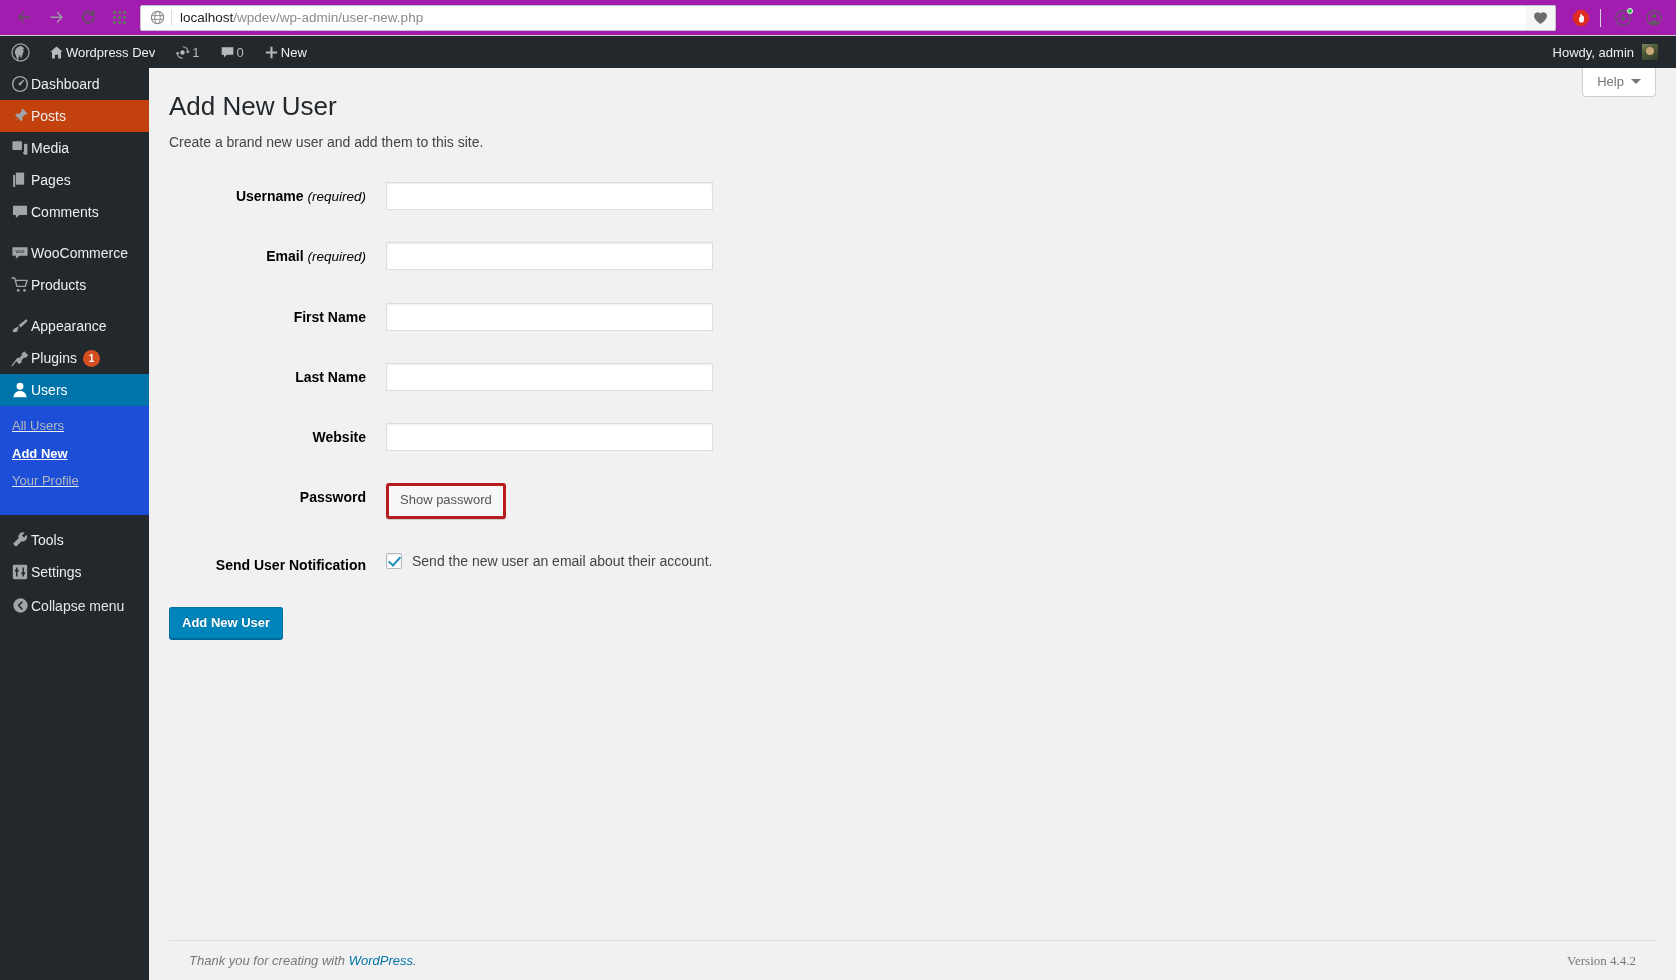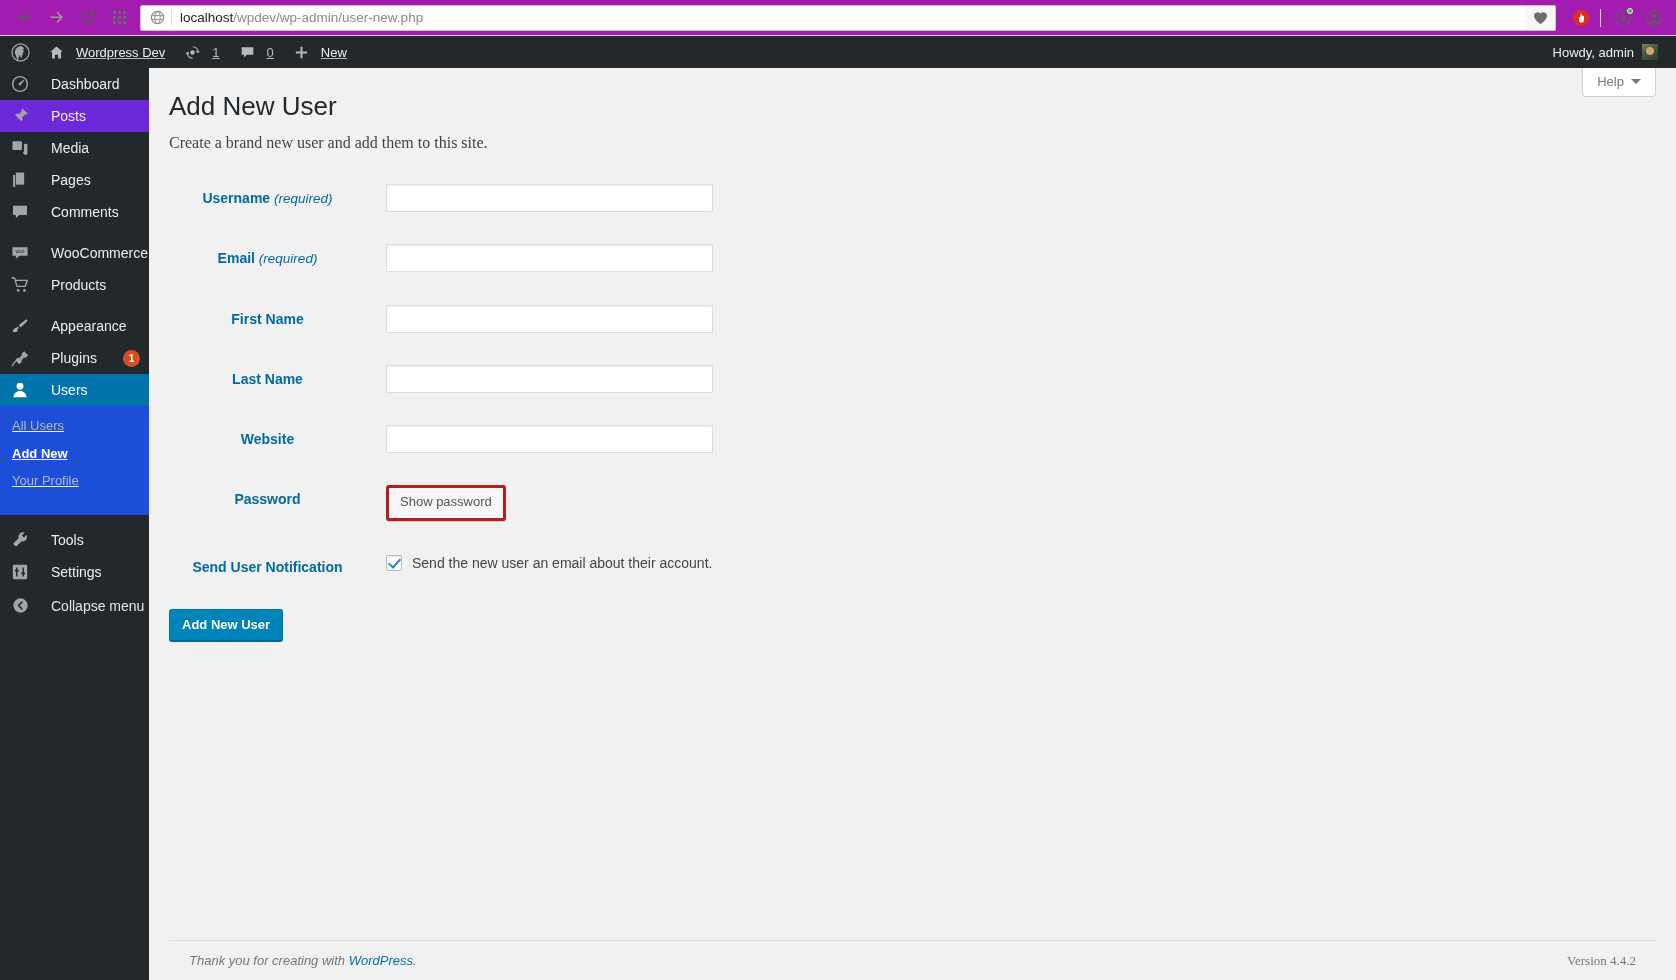--- a/index.html
+++ b/index.html
@@ -89,25 +89,24 @@
   }
 
   
   #wpadminbar {
     height: 32px; background: #23282d;
     display: flex; align-items: center;
     color: #eee; font-size: 13px;
     position: relative;
   }
   .ab-item {
-    display: flex; align-items: center; gap: 12px;
+    display: flex; align-items: center; gap: 2px;
     height: 32px; padding: 0 10px;
     color: #b4b9be; cursor: pointer;
     white-space: nowrap;
-    text-decoration: underline;
   }
   .ab-item .ab-label { color: #eee; font-size: 13px; }
   .ab-count { color: #b4b9be; font-size: 13px; }
   #wp-logo-item { padding: 0 9px 0 11px; }
   #ab-right { margin-left: auto; display: flex; align-items: center; padding-right: 12px; }
   #howdy { display:flex; align-items:center; gap:8px; color:#eee; font-size:13px; padding: 0 6px; cursor:pointer;}
   #avatar {
     width: 16px; height: 16px;
     background: linear-gradient(150deg,#7d8a5a 0%,#4d5a3a 40%,#2e3b2a 100%);
     border-radius: 1px;
@@ -128,38 +127,38 @@
     background: #23282d;
     color: #eee; font-size: 14px;
     padding-top: 0;
     position: relative;
   }
   .menu-item {
     display: flex; align-items: center;
     height: 32px; padding-left: 10px;
     color: #eee; cursor: pointer;
     position: relative;
-    gap: 21px;
+    gap: 1px;
   }
   .menu-item .mi-icon {
     width: 20px; flex: none;
     display: flex; align-items: center; justify-content: center;
     color: #a0a5aa;
   }
   .menu-item .mi-label { font-size: 14px; line-height: 1; }
   .menu-item.current {
     background: #0073aa; color: #fff;
   }
   .menu-item.current .mi-icon { color: #fff; }
   .menu-item.current::after {
     content: ""; position: absolute; right: -8px; top: 50%;
     margin-top: -8px;
     border: 8px solid transparent; border-right-color: #f1f1f1;
   }
-  .menu-item.focused { background: #6d28d9; }
+  .menu-item.focused { background: #c2410c; }
   .menu-sep { height: 9px; }
 
   .badge {
     background: #d54e21; color: #fff;
     font-size: 10px; font-weight: bold;
     min-width: 17px; height: 17px;
     border-radius: 10px;
     display: inline-flex; align-items: center; justify-content: center;
     padding: 0 5px; margin-left: 5px;
   }
@@ -199,31 +198,30 @@
     min-width: 74px; justify-content: center;
   }
   #help-caret { border: 5px solid transparent; border-top-color: #72777c; margin-top: 4px; }
 
   h1#page-title {
     font-size: 26px; font-weight: normal;
     color: #23282d; padding: 22px 0 10px 0;
     line-height: 1.3;
   }
   #page-subtitle {
-    font-size: 16px; color: #444;
+    font-size: 14px; color: #444;
     padding-bottom: 16px;
-    font-family: Liberation Serif, serif;
   }
 
   table#createuser { border-collapse: collapse; }
   table#createuser tr { }
   table#createuser th {
     width: 207px;
-    text-align: center; vertical-align: top;
-    font-size: 14px; font-weight: 600; color: #0369a1;
+    text-align: right; vertical-align: top;
+    font-size: 14px; font-weight: 600; color: #000000;
     padding: 21px 10px 21px 0;
     line-height: 1.3;
   }
   table#createuser th .opt { font-weight: normal; font-style: italic; font-size: 13.5px; }
   table#createuser td {
     padding: 16px 10px;
     vertical-align: top;
   }
   input.regular-text {
     width: 327px; height: 28px;

